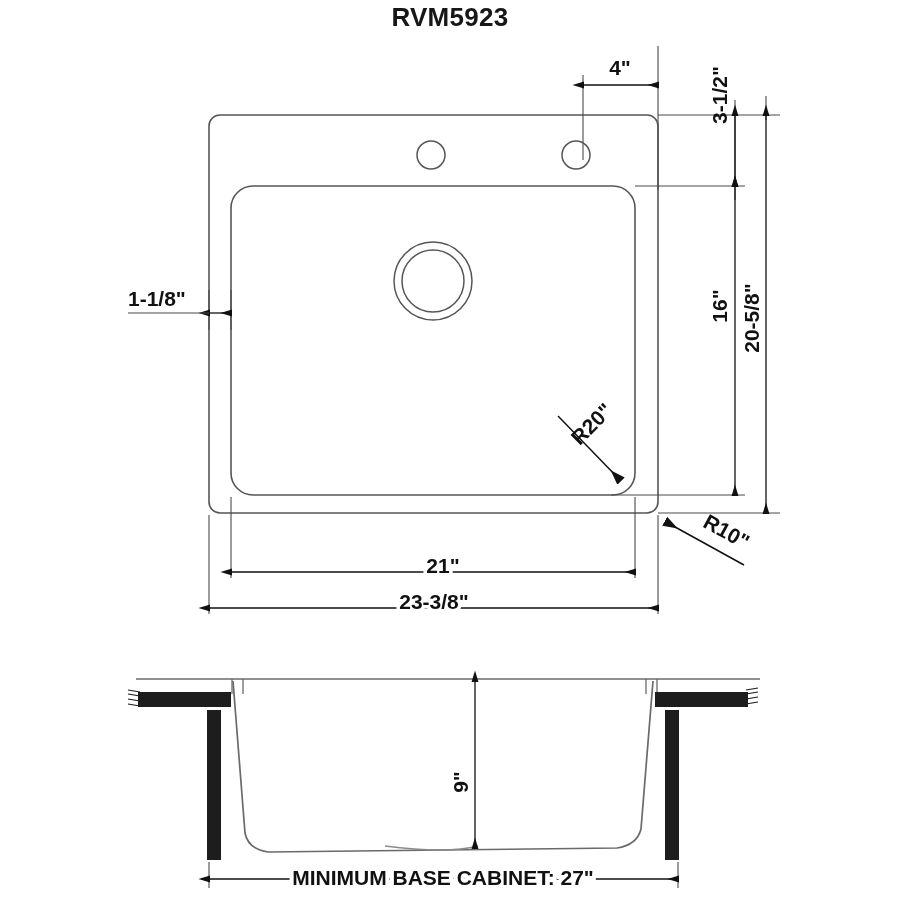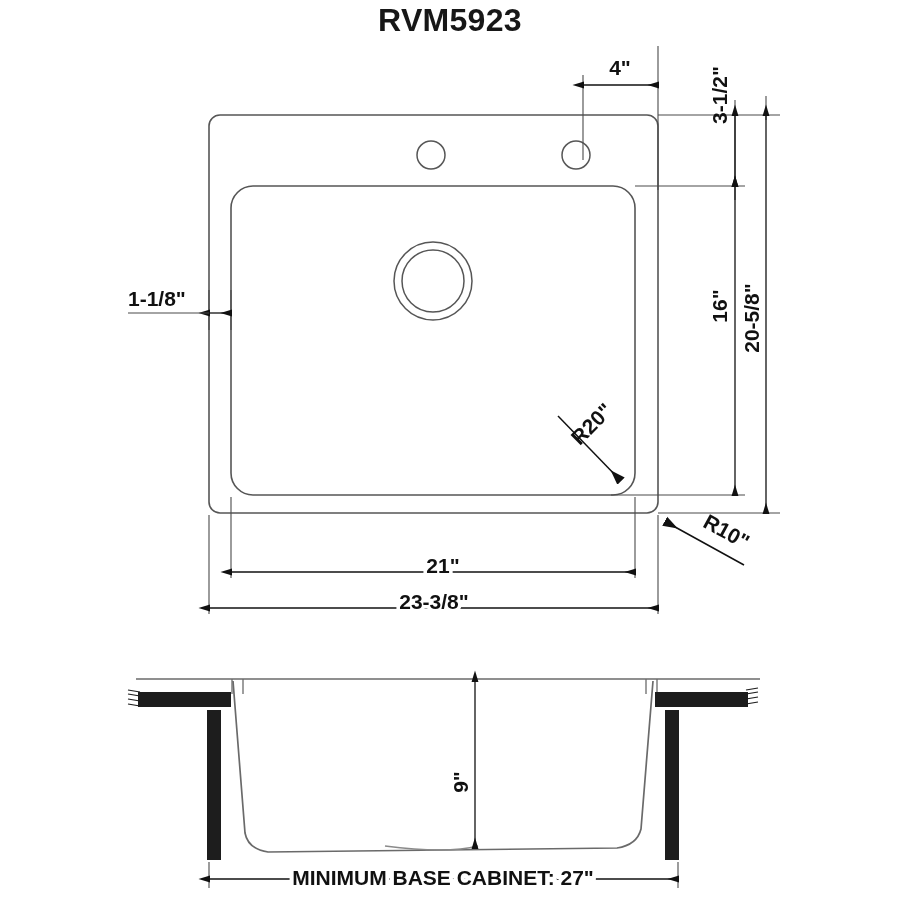--- a/index.html
+++ b/index.html
@@ -2,21 +2,21 @@
 <html><head>
 <meta charset="utf-8">
 <title>RVM5923</title>
 <style>
   html,body{margin:0;padding:0;background:#ffffff;}
   body{width:900px;height:900px;overflow:hidden;
        font-family:"Liberation Sans","DejaVu Sans",sans-serif;color:#1a1a1a;}
   #sheet{position:relative;width:900px;height:900px;background:#fff;}
   #title{
     position:absolute;left:0;top:2px;width:900px;text-align:center;
-    font-size:32px;font-weight:bold;letter-spacing:0.3px;color:#171717;
+    font-size:26px;font-weight:bold;letter-spacing:0.3px;color:#171717;
   }
   svg#drawing{position:absolute;left:0;top:0;width:900px;height:900px;}
   .dimtext{
     font-family:"Liberation Sans","DejaVu Sans",sans-serif;
     font-weight:bold;font-size:21px;fill:#111111;
   }
   .cablabel{
     font-family:"Liberation Sans","DejaVu Sans",sans-serif;
     font-weight:bold;font-size:21px;fill:#111111;
   }

